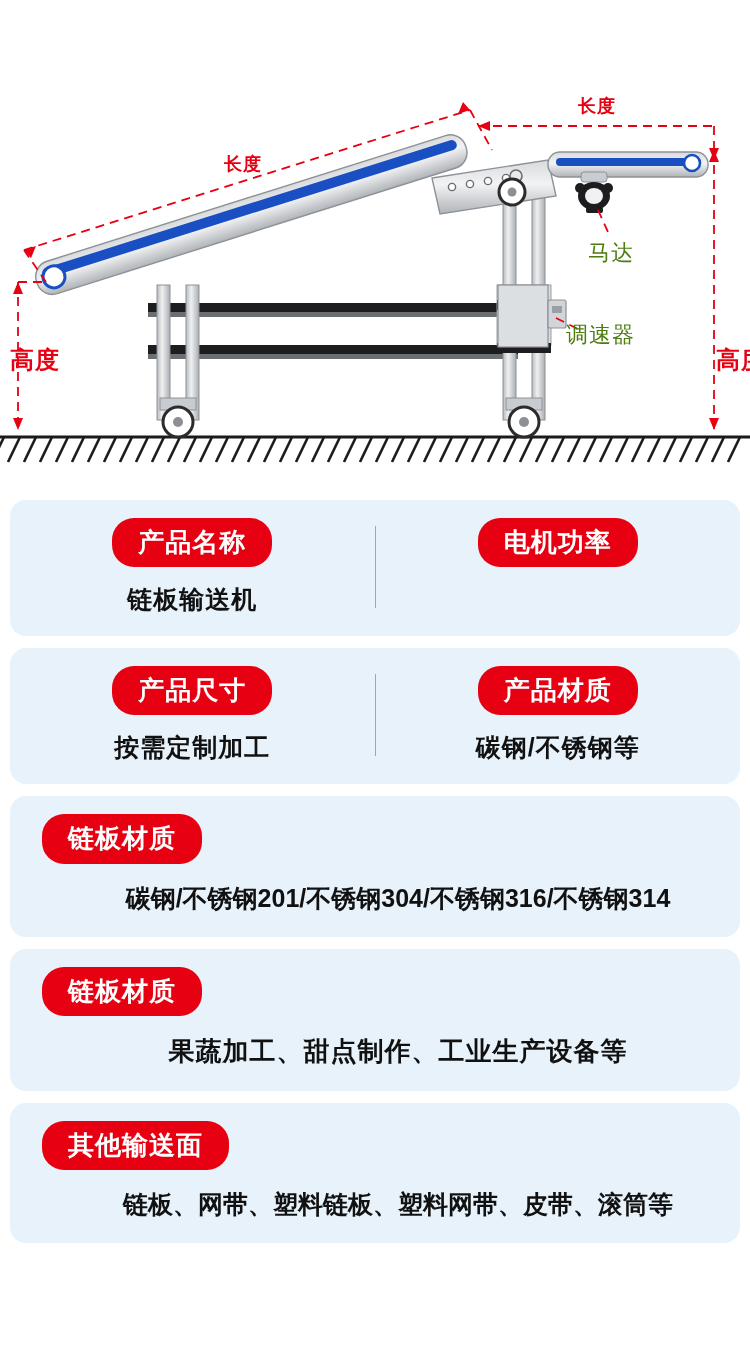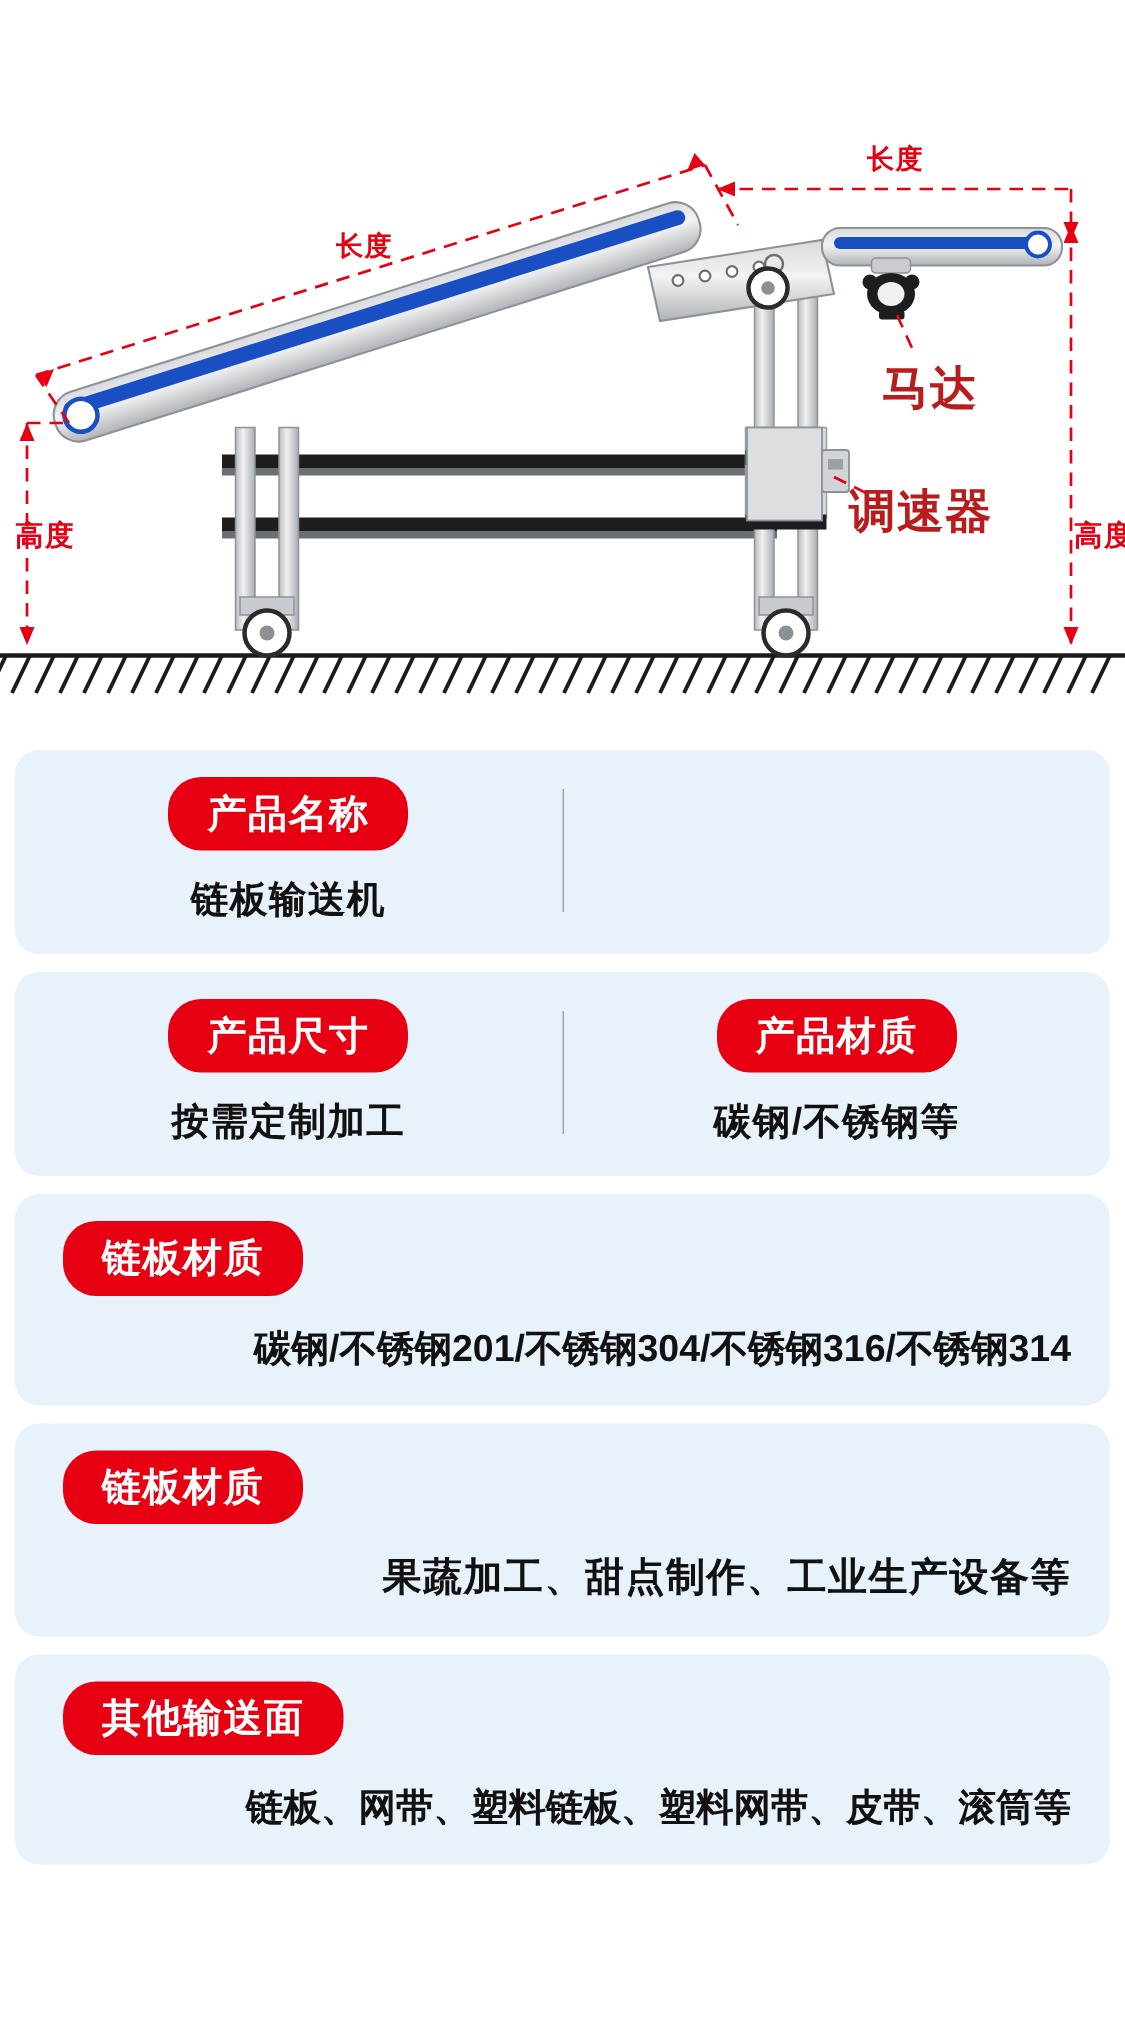--- a/index.html
+++ b/index.html
@@ -31,29 +31,29 @@
   .dim-label {
     position: absolute;
     color: #e60012;
     font-weight: bold;
     font-size: 18px;
     letter-spacing: 1px;
     white-space: nowrap;
   }
   .part-label {
     position: absolute;
-    color: #b91c1c;
-    font-weight: bold;
-    font-size: 31px;
+    color: #4d7c0f;
+    font-weight: normal;
+    font-size: 22px;
     letter-spacing: 1px;
     white-space: nowrap;
   }
   .dim-label.stacked {
     line-height: 1.04;
-    font-size: 19px;
+    font-size: 24px;
     text-align: center;
   }
 
   
   .specs {
     width: 750px;
     padding: 0 10px 14px 10px;
     box-sizing: border-box;
   }
   .card {
@@ -100,21 +100,21 @@
   }
   .card.full {
     padding: 18px 26px 22px 26px;
   }
   .card.full .pill {
     margin-left: 6px;
     text-align: center;
   }
   .card.full .value {
     margin-top: 18px;
-    text-align: right;
+    text-align: center;
     padding-left: 6px;
     font-size: 26px;
     margin-left: 40px;
   }
   .card.full .value.tight {
     letter-spacing: 0px;
     font-size: 25px;
   }
 </style>
 </head>
@@ -304,20 +304,21 @@
 
 <div class="specs">
 
   <div class="card two-col">
     <div class="col">
       <span class="pill">产品名称</span>
       <span class="value">链板输送机</span>
     </div>
     <div class="divider"></div>
     <div class="col">
+      <span class="pill">电机功率</span>
     </div>
   </div>
 
   <div class="card two-col">
     <div class="col">
       <span class="pill">产品尺寸</span>
       <span class="value">按需定制加工</span>
     </div>
     <div class="divider"></div>
     <div class="col">

